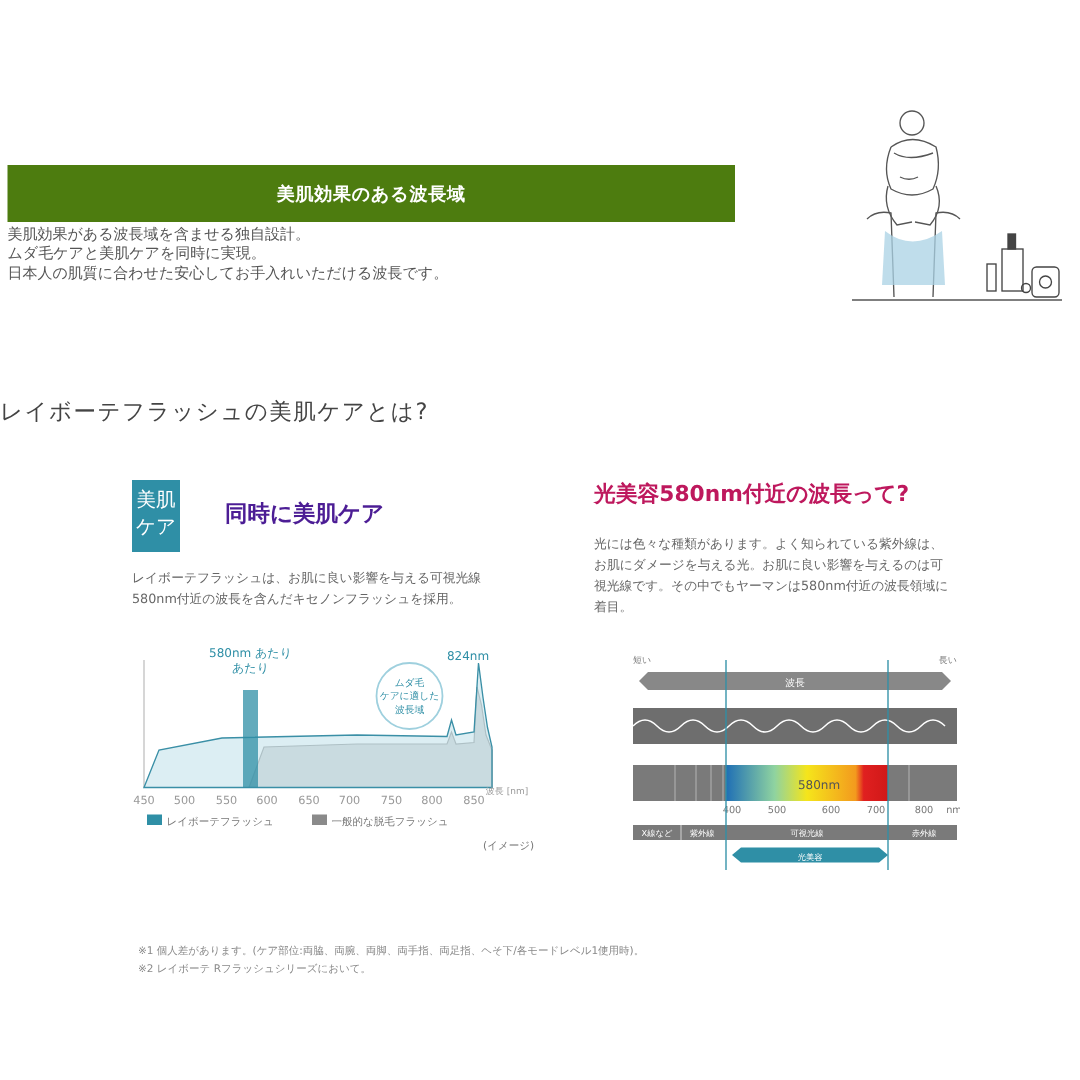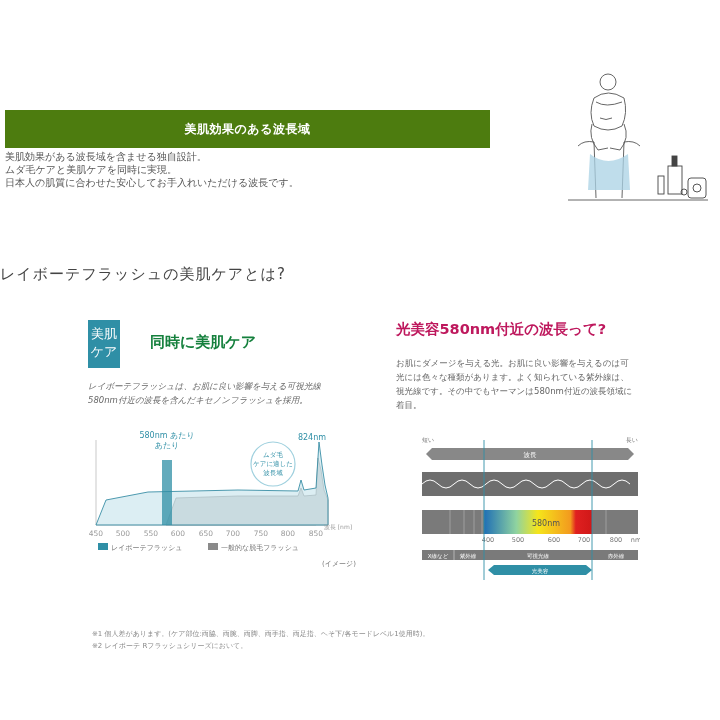--- a/index.html
+++ b/index.html
@@ -9,22 +9,22 @@
   .hero-banner { position: absolute; left: 5px; top: 86px; width: 485px; height: 38px; background: #4d7c0f; display: flex; align-items: center; justify-content: center; margin-top: 24px; }
   .hero-banner span { color: #fff; font-size: 12px; font-weight: bold; letter-spacing: 0.5px; }
 
   .intro { position: absolute; left: 5px; top: 150px; font-size: 10px; line-height: 13px; color: #555; }
 
   .illustration { position: absolute; left: 548px; top: 68px; width: 170px; height: 146px; }
 
   .section-title { position: absolute; left: 0; width: 720px; top: 265px; text-align: left; font-size: 15px; color: #444; letter-spacing: 1px; }
 
   .badge { position: absolute; left: 88px; top: 320px; width: 32px; height: 48px; background: #2f8fa6; color: #fff; font-size: 13px; line-height: 18px; text-align: center; padding-top: 5px; }
-  .left-title { position: absolute; left: 150px; top: 333px; font-size: 15px; font-weight: bold; color: #15803d; }
-  .left-body { position: absolute; left: 88px; top: 379px; font-size: 8.5px; line-height: 14px; color: #666; width: 290px; font-style: italic; }
+  .left-title { position: absolute; left: 150px; top: 333px; font-size: 15px; font-weight: bold; color: #4c1d95; }
+  .left-body { position: absolute; left: 88px; top: 379px; font-size: 8.5px; line-height: 14px; color: #666; width: 290px; }
 
   .right-title { position: absolute; left: 396px; top: 320px; font-size: 14.5px; font-weight: bold; color: #be185d; }
   .right-body { position: absolute; left: 396px; top: 356px; font-size: 8.5px; line-height: 14px; color: #666; width: 250px; }
 
   .spec-chart { position: absolute; left: 88px; top: 430px; width: 275px; height: 145px; }
   .spectrum { position: absolute; left: 420px; top: 434px; width: 220px; height: 150px; }
 
   .footnotes { position: absolute; left: 92px; top: 628px; font-size: 7px; line-height: 12px; color: #888; }
   svg text { font-family: "DejaVu Sans", sans-serif; }
 </style>
@@ -71,22 +71,22 @@
   <div>ケア</div>
 </div>
 <div class="left-title">同時に美肌ケア</div>
 <div class="left-body">
   <div>レイボーテフラッシュは、お肌に良い影響を与える可視光線</div>
   <div>580nm付近の波長を含んだキセノンフラッシュを採用。</div>
 </div>
 
 <div class="right-title">光美容580nm付近の波長って?</div>
 <div class="right-body">
+  <div>光には色々な種類があります。よく知られている紫外線は、</div>
   <div>お肌にダメージを与える光。お肌に良い影響を与えるのは可</div>
-  <div>光には色々な種類があります。よく知られている紫外線は、</div>
   <div>視光線です。その中でもヤーマンは580nm付近の波長領域に</div>
   <div>着目。</div>
 </div>
 
 <svg class="spec-chart" viewBox="0 0 275 145">
   <line x1="8" y1="10" x2="8" y2="95" stroke="#bbb" stroke-width="0.8"></line>
   <line x1="8" y1="95" x2="228" y2="95" stroke="#bbb" stroke-width="0.8"></line>
 
   <path d="M78 95 L88 68 L150 66 L210 66 L213 58 L216 66 L228 65 L230 28 L233 40 L236 60 L240 70 L240 95 Z" fill="#d6d6d6" stroke="#9a9a9a" stroke-width="0.8"></path>
 

